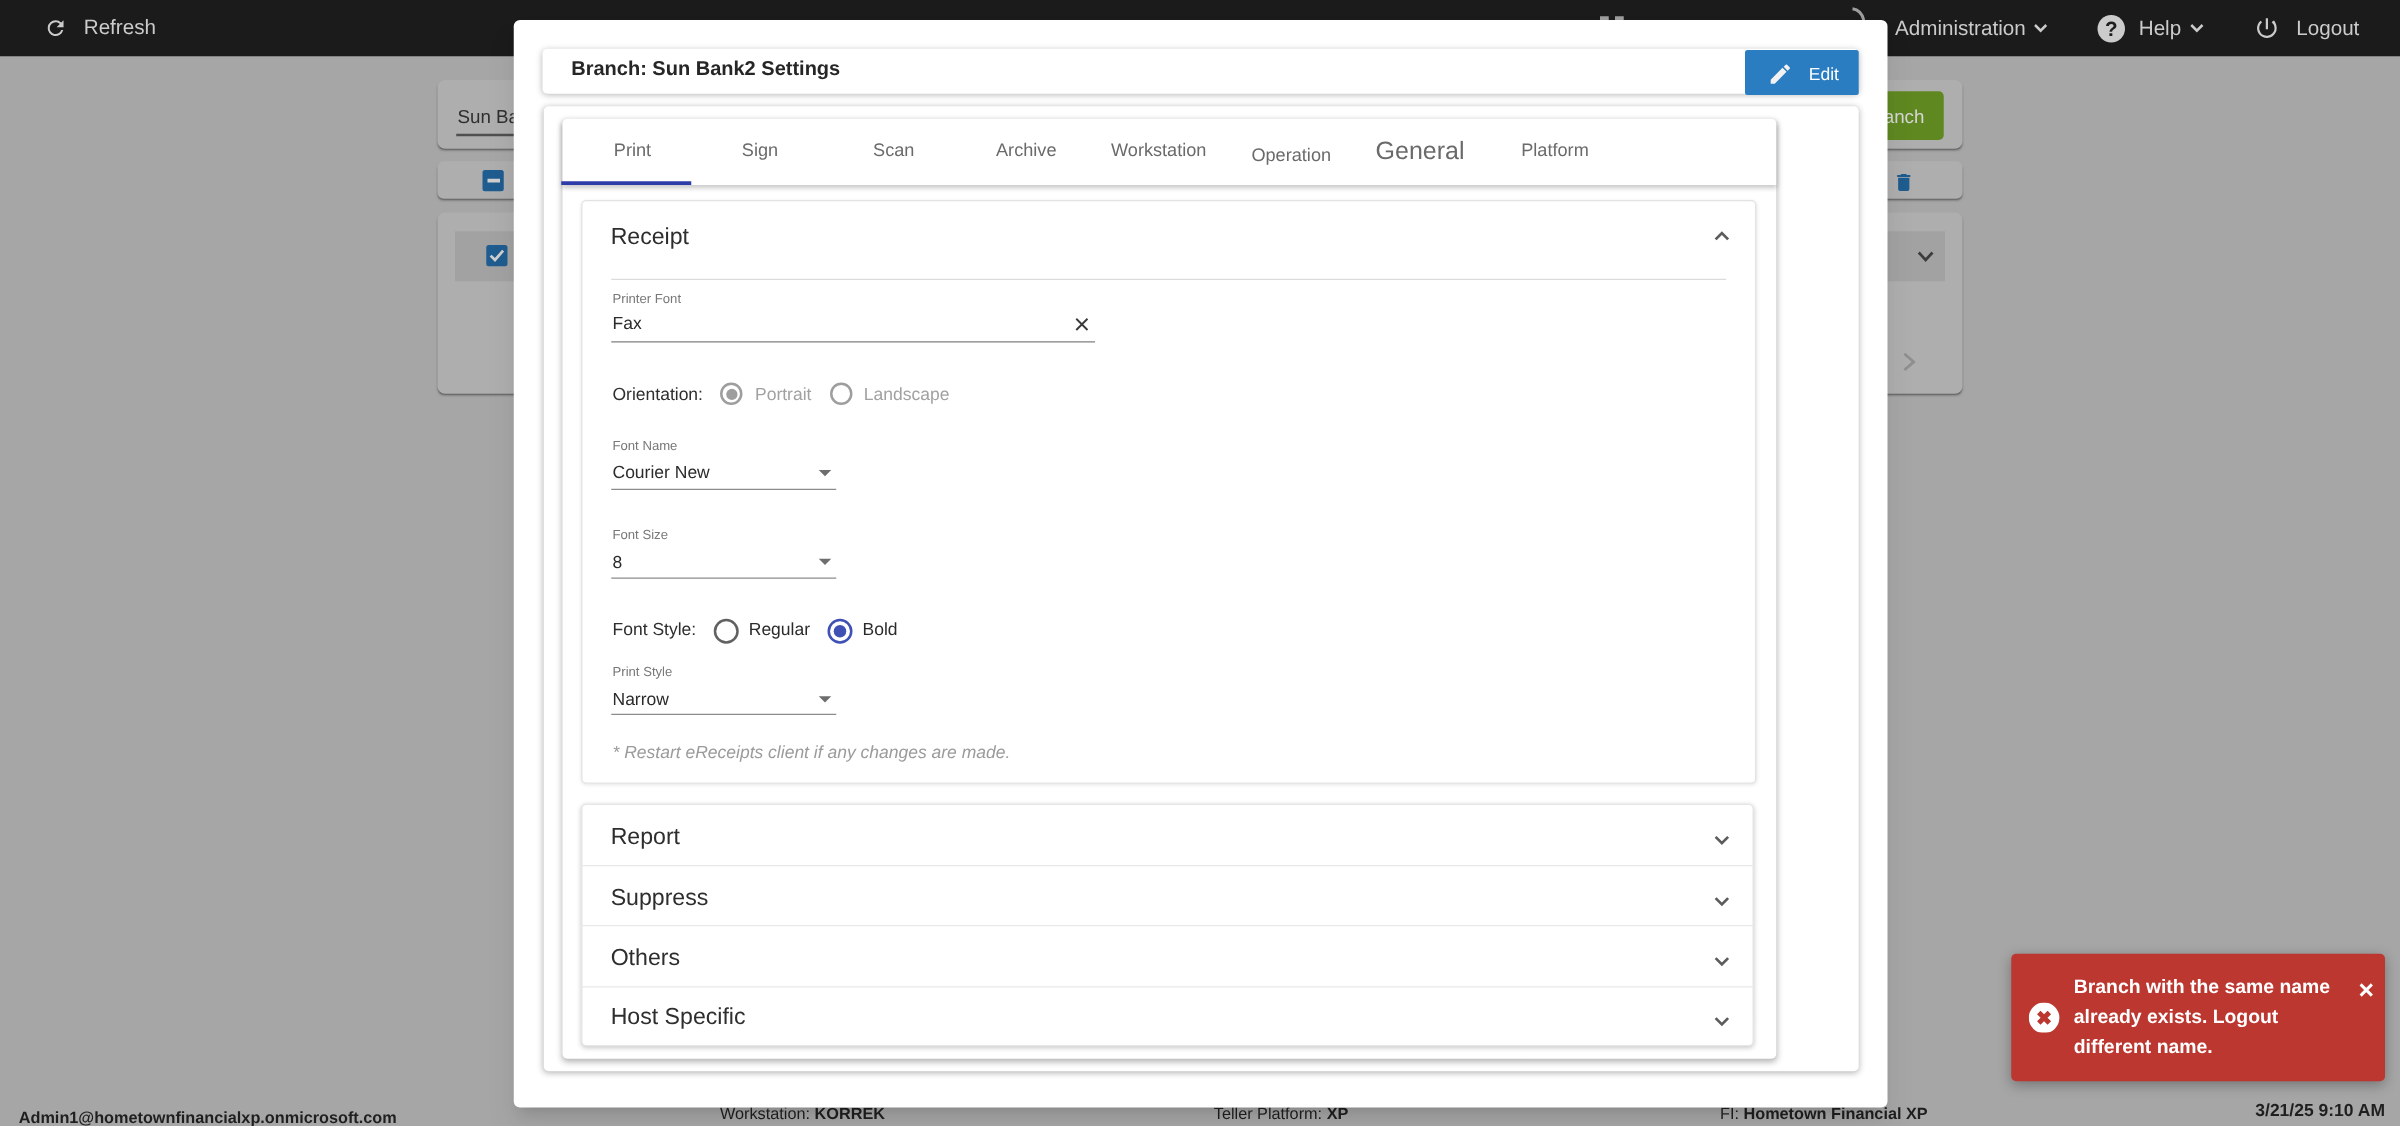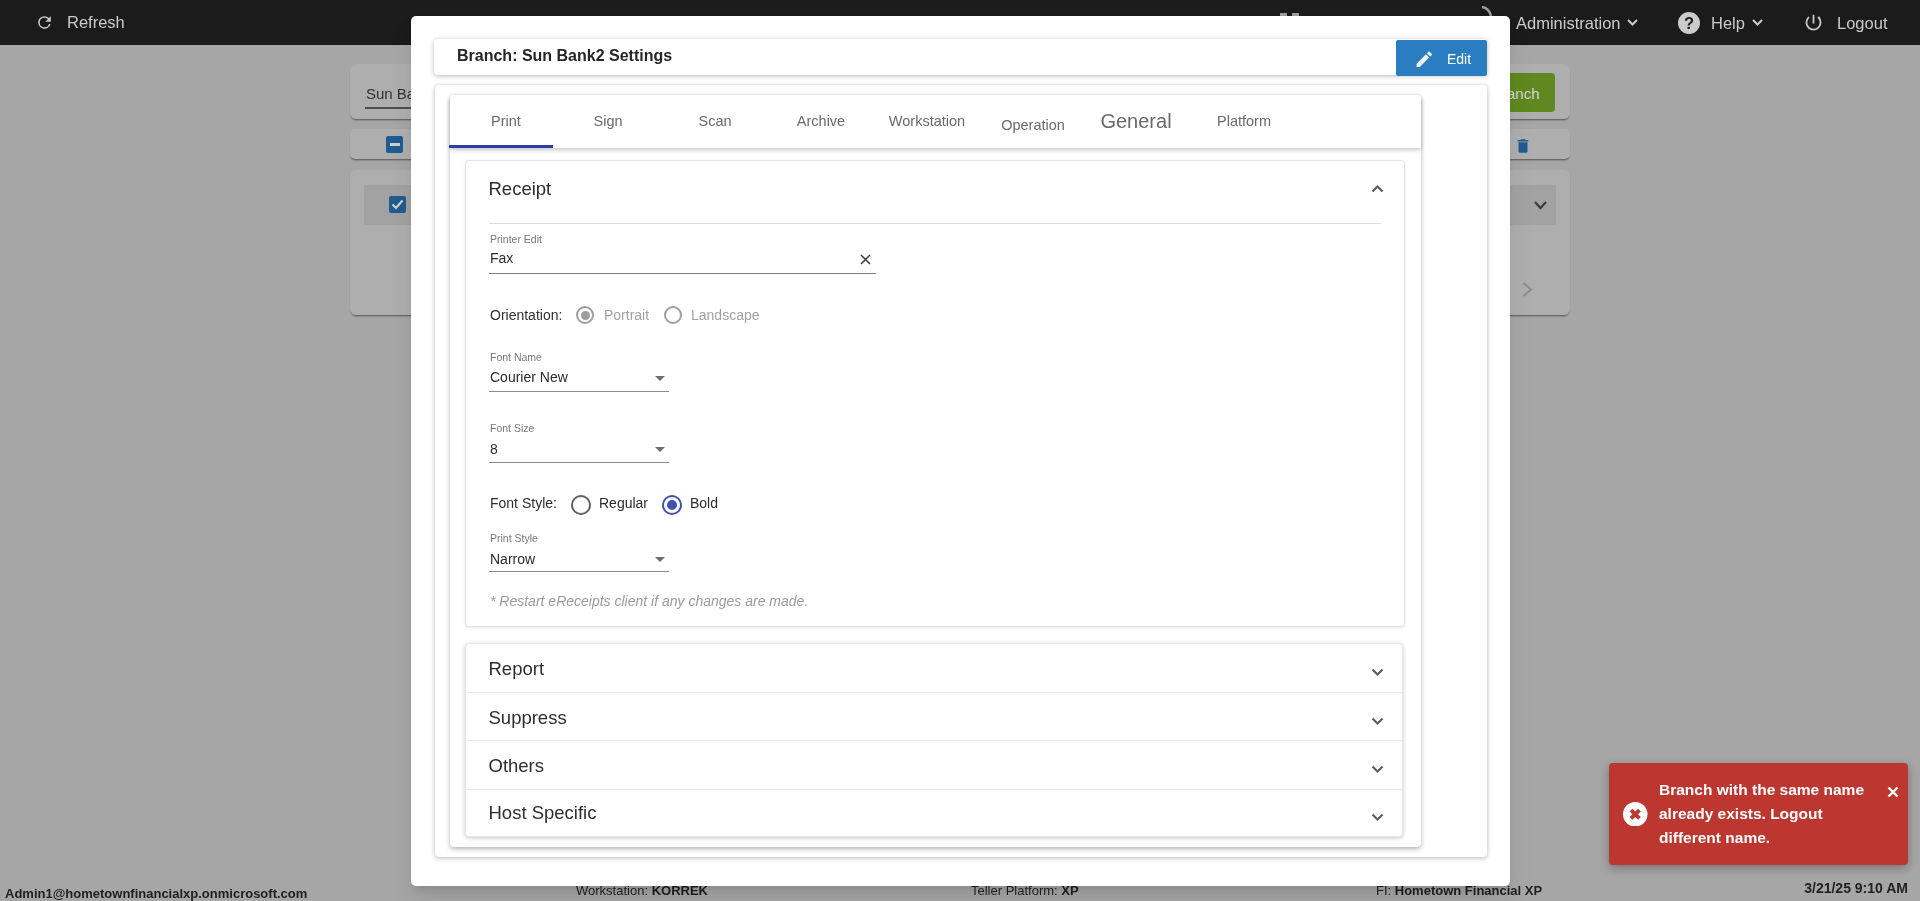--- a/index.html
+++ b/index.html
@@ -59,21 +59,21 @@
 <svg class="abs" style="left:391px;top:199px;" width="13" height="11" viewBox="0 0 13 11">
     <path d="M1.5 5.5 L5 9 L11.5 1.5" stroke="#cfcfcf" stroke-width="2.2" fill="none"></path>
   </svg>
 <svg class="abs" style="left:1533px;top:200px;" width="15" height="11" viewBox="0 0 15 11">
     <path d="M2 2 L7.5 8 L13 2" stroke="#3c3c3c" stroke-width="2.2" fill="none"></path>
   </svg>
 <svg class="abs" style="left:1521px;top:281px;" width="13" height="17" viewBox="0 0 13 17">
     <path d="M2.5 2 L10 8.5 L2.5 15" stroke="#8f8f8f" stroke-width="2.2" fill="none"></path>
   </svg>
 
-<div class="abs nw" style="left:5px;top:887px;font-size:13px;line-height:13px;font-weight:bold;color:#1f1f1f;">Admin1@hometownfinancialxp.onmicrosoft.com</div>
+<div class="abs nw" style="left:15px;top:887px;font-size:13px;line-height:13px;font-weight:bold;color:#1f1f1f;">Admin1@hometownfinancialxp.onmicrosoft.com</div>
 <div class="abs nw" style="left:576px;top:884px;font-size:13px;line-height:13px;color:#1f1f1f;">Workstation: <b>KORREK</b></div>
 <div class="abs nw" style="left:971px;top:884px;font-size:13px;line-height:13px;color:#1f1f1f;">Teller Platform: <b>XP</b></div>
 <div class="abs nw" style="left:1376px;top:884px;font-size:13px;line-height:13px;color:#1f1f1f;">FI: <b>Hometown Financial XP</b></div>
 <div class="abs nw" style="right:12px;top:881px;font-size:14px;line-height:14px;font-weight:bold;color:#1f1f1f;">3/21/25 9:10 AM</div>
 
 <div class="abs" style="left:411px;top:16px;width:1099px;height:870px;background:#ffffff;border-radius:5px;box-shadow:0 8px 10px -5px rgba(0,0,0,.14),0 16px 24px 2px rgba(0,0,0,.06);"></div>
 
 <div class="abs" style="left:434px;top:39px;width:1053px;height:36px;background:#fff;border-radius:4px;box-shadow:0 1px 5px rgba(0,0,0,.28);"></div>
 <div class="abs nw" style="left:457px;top:48px;font-size:16px;line-height:16px;font-weight:bold;color:#262626;">Branch: Sun Bank2 Settings</div>
 <div class="abs" style="left:1396px;top:40px;width:91px;height:35.5px;background:#2a7dc0;border-radius:2px;"></div>
@@ -96,21 +96,21 @@
 <div class="abs nw" style="left:1244px;top:114px;transform:translateX(-50%);font-size:14.5px;line-height:14.5px;color:#6a6a6a;">Platform</div>
 <div class="abs" style="left:449px;top:145px;width:104px;height:3px;background:#2e3caa;"></div>
 
 <div class="abs" style="left:465px;top:160px;width:940px;height:467px;background:#fff;border:1px solid #e3e3e3;border-radius:4px;box-shadow:0 1px 3px rgba(0,0,0,.1);"></div>
 <div class="abs nw" style="left:488.5px;top:180px;font-size:18.5px;line-height:18.5px;color:#2e2e2e;">Receipt</div>
 <svg class="abs" style="left:1370.5px;top:184px;" width="13" height="10" viewBox="0 0 13 10">
     <path d="M1.5 7.5 L6.5 2.5 L11.5 7.5" stroke="#5c5c5c" stroke-width="2.2" fill="none"></path>
   </svg>
 <div class="abs" style="left:489px;top:223px;width:892px;height:1px;background:#dcdcdc;"></div>
 
-<div class="abs nw" style="left:490px;top:234px;font-size:10.5px;line-height:10.5px;color:#787878;">Printer Edit</div>
+<div class="abs nw" style="left:490px;top:234px;font-size:10.5px;line-height:10.5px;color:#787878;">Printer Font</div>
 <div class="abs nw" style="left:490px;top:251px;font-size:14px;line-height:14px;color:#2b2b2b;">Fax</div>
 <svg class="abs" style="left:860px;top:254px;" width="11" height="11" viewBox="0 0 11 11">
     <path d="M1 1 L10 10 M10 1 L1 10" stroke="#3a3a3a" stroke-width="1.5" fill="none"></path>
   </svg>
 <div class="abs" style="left:489px;top:273px;width:387px;height:1px;background:#808080;"></div>
 
 <div class="abs nw" style="left:490px;top:308px;font-size:14px;line-height:14px;color:#2e2e2e;">Orientation:</div>
 <div class="abs" style="left:576px;top:306px;width:18px;height:18px;border:2px solid #9e9e9e;border-radius:50%;"></div>
 <div class="abs" style="left:580.5px;top:310.5px;width:9px;height:9px;background:#9e9e9e;border-radius:50%;"></div>
 <div class="abs nw" style="left:604px;top:308px;font-size:14px;line-height:14px;color:#a1a1a1;">Portrait</div>

